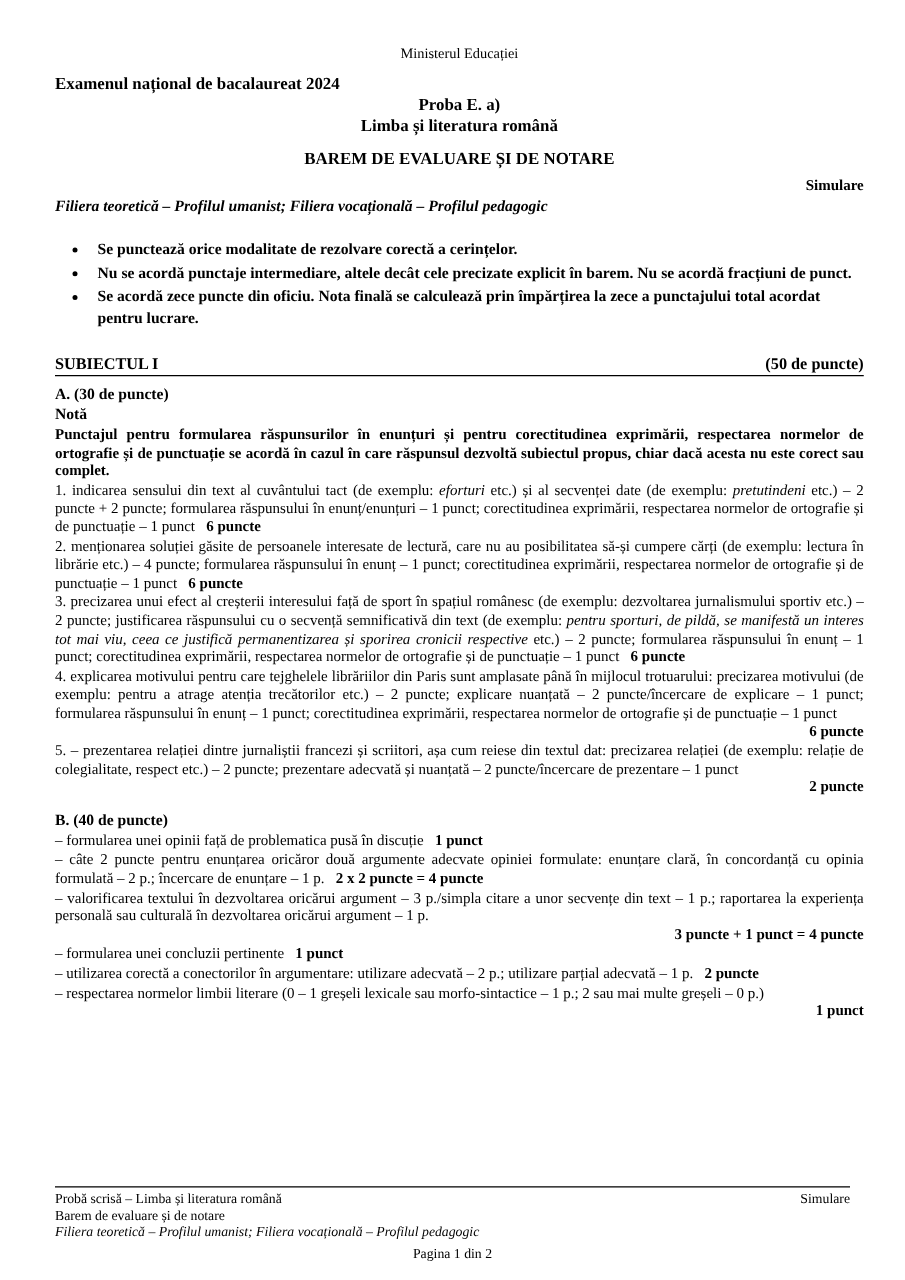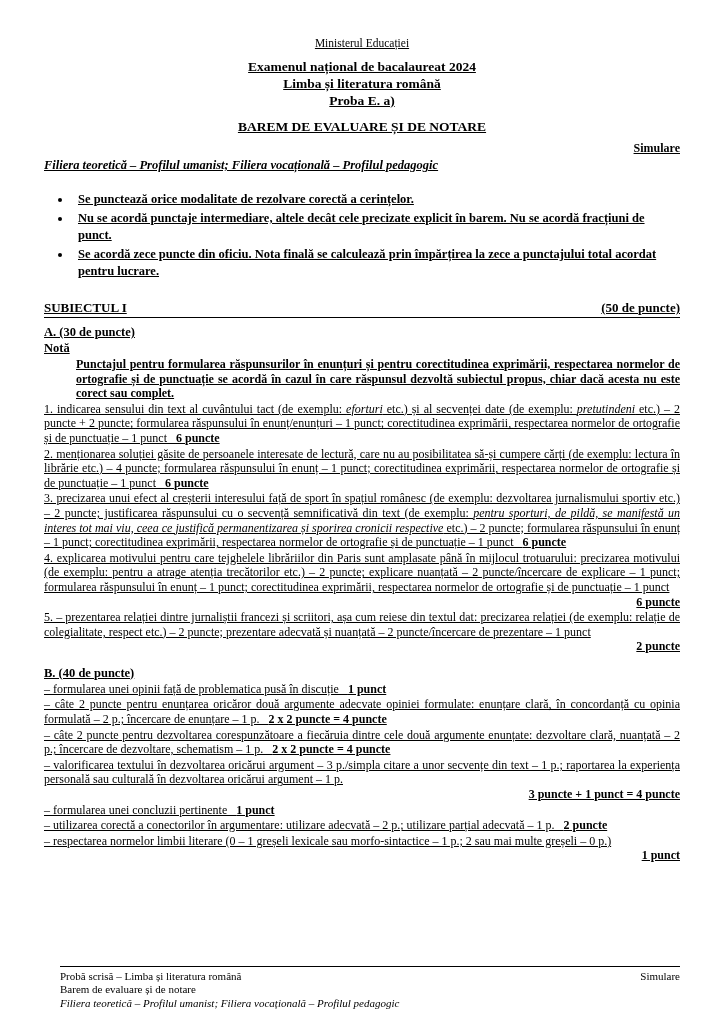--- a/index.html
+++ b/index.html
@@ -12,35 +12,34 @@
     height: 1024px;
     font-family: "Liberation Serif", serif;
     color: #000;
     position: relative;
     overflow: hidden;
   }
   .page {
     width: 724px;
     height: 1024px;
     box-sizing: border-box;
-    padding: 36px 44px 10px 44px;
+    padding: 36px 33px 10px 44px;
     position: relative;
-    text-decoration: underline;
   }
   .italic { font-style: italic; }
 
   .hdr-line {
     font-size: 11.5px;
     line-height: 15px;
     text-align: center;
   }
   .title-main {
     font-size: 13.5px;
     font-weight: bold;
-    text-align: center;
+    text-align: left;
     line-height: 17px;
     margin-top: 7px;
   }
   .title-sub {
     font-size: 13.5px;
     font-weight: bold;
     text-align: center;
     line-height: 17px;
   }
   .barem-title {
@@ -90,34 +89,34 @@
     font-size: 12.5px;
     font-weight: bold;
     line-height: 16px;
   }
   .para {
     font-size: 12px;
     line-height: 14.6px;
     text-align: justify;
     margin-top: 1px;
   }
-  .para.bold-all { font-weight: bold; margin-left: 32px; }
+  .para.bold-all { font-weight: bold; }
   .pts {
     font-weight: bold;
   }
   .right-pts {
     text-align: right;
     font-weight: bold;
     font-size: 12px;
     line-height: 14.6px;
   }
   .gap-md { height: 11px; }
   .footer {
     position: absolute;
-    left: 60px;
+    left: 44px;
     right: 44px;
     bottom: 14px;
     font-size: 11px;
   }
   .footer .fhr {
     border-top: 1px solid #000;
     margin-bottom: 3px;
   }
   .footer-row {
     display: flex;
@@ -132,22 +131,22 @@
   }
 </style>
 </head>
 <body>
 
 <div class="page">
 
   <div class="hdr-line">Ministerul Educației</div>
 
   <div class="title-main">Examenul național de bacalaureat 2024</div>
+  <div class="title-sub">Proba E. a)</div>
   <div class="title-sub">Limba și literatura română</div>
-  <div class="title-sub">Proba E. a)</div>
 
   <div class="barem-title">BAREM DE EVALUARE ȘI DE NOTARE</div>
 
   <div class="simulare-right">Simulare</div>
 
   <div class="filiera">Filiera teoretică – Profilul umanist; Filiera vocațională – Profilul pedagogic</div>
 
   <ul class="rules">
     <li>Se punctează orice modalitate de rezolvare corectă a cerințelor.</li>
     <li>Nu se acordă punctaje intermediare, altele decât cele precizate explicit în barem. Nu se acordă fracțiuni de punct.</li>
@@ -173,34 +172,34 @@
       <div class="para">5. – prezentarea relației dintre jurnaliștii francezi și scriitori, așa cum reiese din textul dat: precizarea relației (de exemplu: relație de colegialitate, respect etc.) – 2 puncte; prezentare adecvată și nuanțată – 2 puncte/încercare de prezentare – 1 punct</div>
       <div class="right-pts">2 puncte</div>
     </div>
 
   <div class="gap-md"></div>
 
   <div class="sec-head">B. (40 de puncte)</div>
   <div id="part-b-items">
       <div class="para">– formularea unei opinii față de problematica pusă în discuție&nbsp;&nbsp;&nbsp;<span class="pts">1 punct</span></div>
       <div class="para">– câte 2 puncte pentru enunțarea oricăror două argumente adecvate opiniei formulate: enunțare clară, în concordanță cu opinia formulată – 2 p.; încercare de enunțare – 1 p.&nbsp;&nbsp;&nbsp;<span class="pts">2 x 2 puncte = 4 puncte</span></div>
-      <div class="para">– câte 2 puncte pentru dezvoltarea corespunzătoare a fiecăruia dintre cele două argumente enunțate: dezvoltare clară, nuanțată – 2 p.; încercare de dezvoltare, schematism – 1 p.&nbsp;&nbsp;&nbsp;<span class="pts">2 x 2 puncte = 4 puncte</span></div>
       <div class="para">– valorificarea textului în dezvoltarea oricărui argument – 3 p./simpla citare a unor secvențe din text – 1 p.; raportarea la experiența personală sau culturală în dezvoltarea oricărui argument – 1 p.</div>
       <div class="right-pts">3 puncte + 1 punct = 4 puncte</div>
       <div class="para">– formularea unei concluzii pertinente&nbsp;&nbsp;&nbsp;<span class="pts">1 punct</span></div>
       <div class="para">– utilizarea corectă a conectorilor în argumentare: utilizare adecvată – 2 p.; utilizare parțial adecvată – 1 p.&nbsp;&nbsp;&nbsp;<span class="pts">2 puncte</span></div>
       <div class="para">– respectarea normelor limbii literare (0 – 1 greșeli lexicale sau morfo-sintactice – 1 p.; 2 sau mai multe greșeli – 0 p.)</div>
       <div class="right-pts">1 punct</div>
     </div>
 
   <div class="footer">
     <div class="fhr"></div>
     <div class="footer-row">
       <div class="footer-left-lines">
         <div>Probă scrisă – Limba și literatura română</div>
         <div>Barem de evaluare și de notare</div>
         <div class="italic">Filiera teoretică – Profilul umanist; Filiera vocațională – Profilul pedagogic</div>
       </div>
       <div>Simulare</div>
     </div>
+    <div class="footer-page">Pagina 1 din 2</div>
   </div>
 
 </div>
 
 </body></html>

